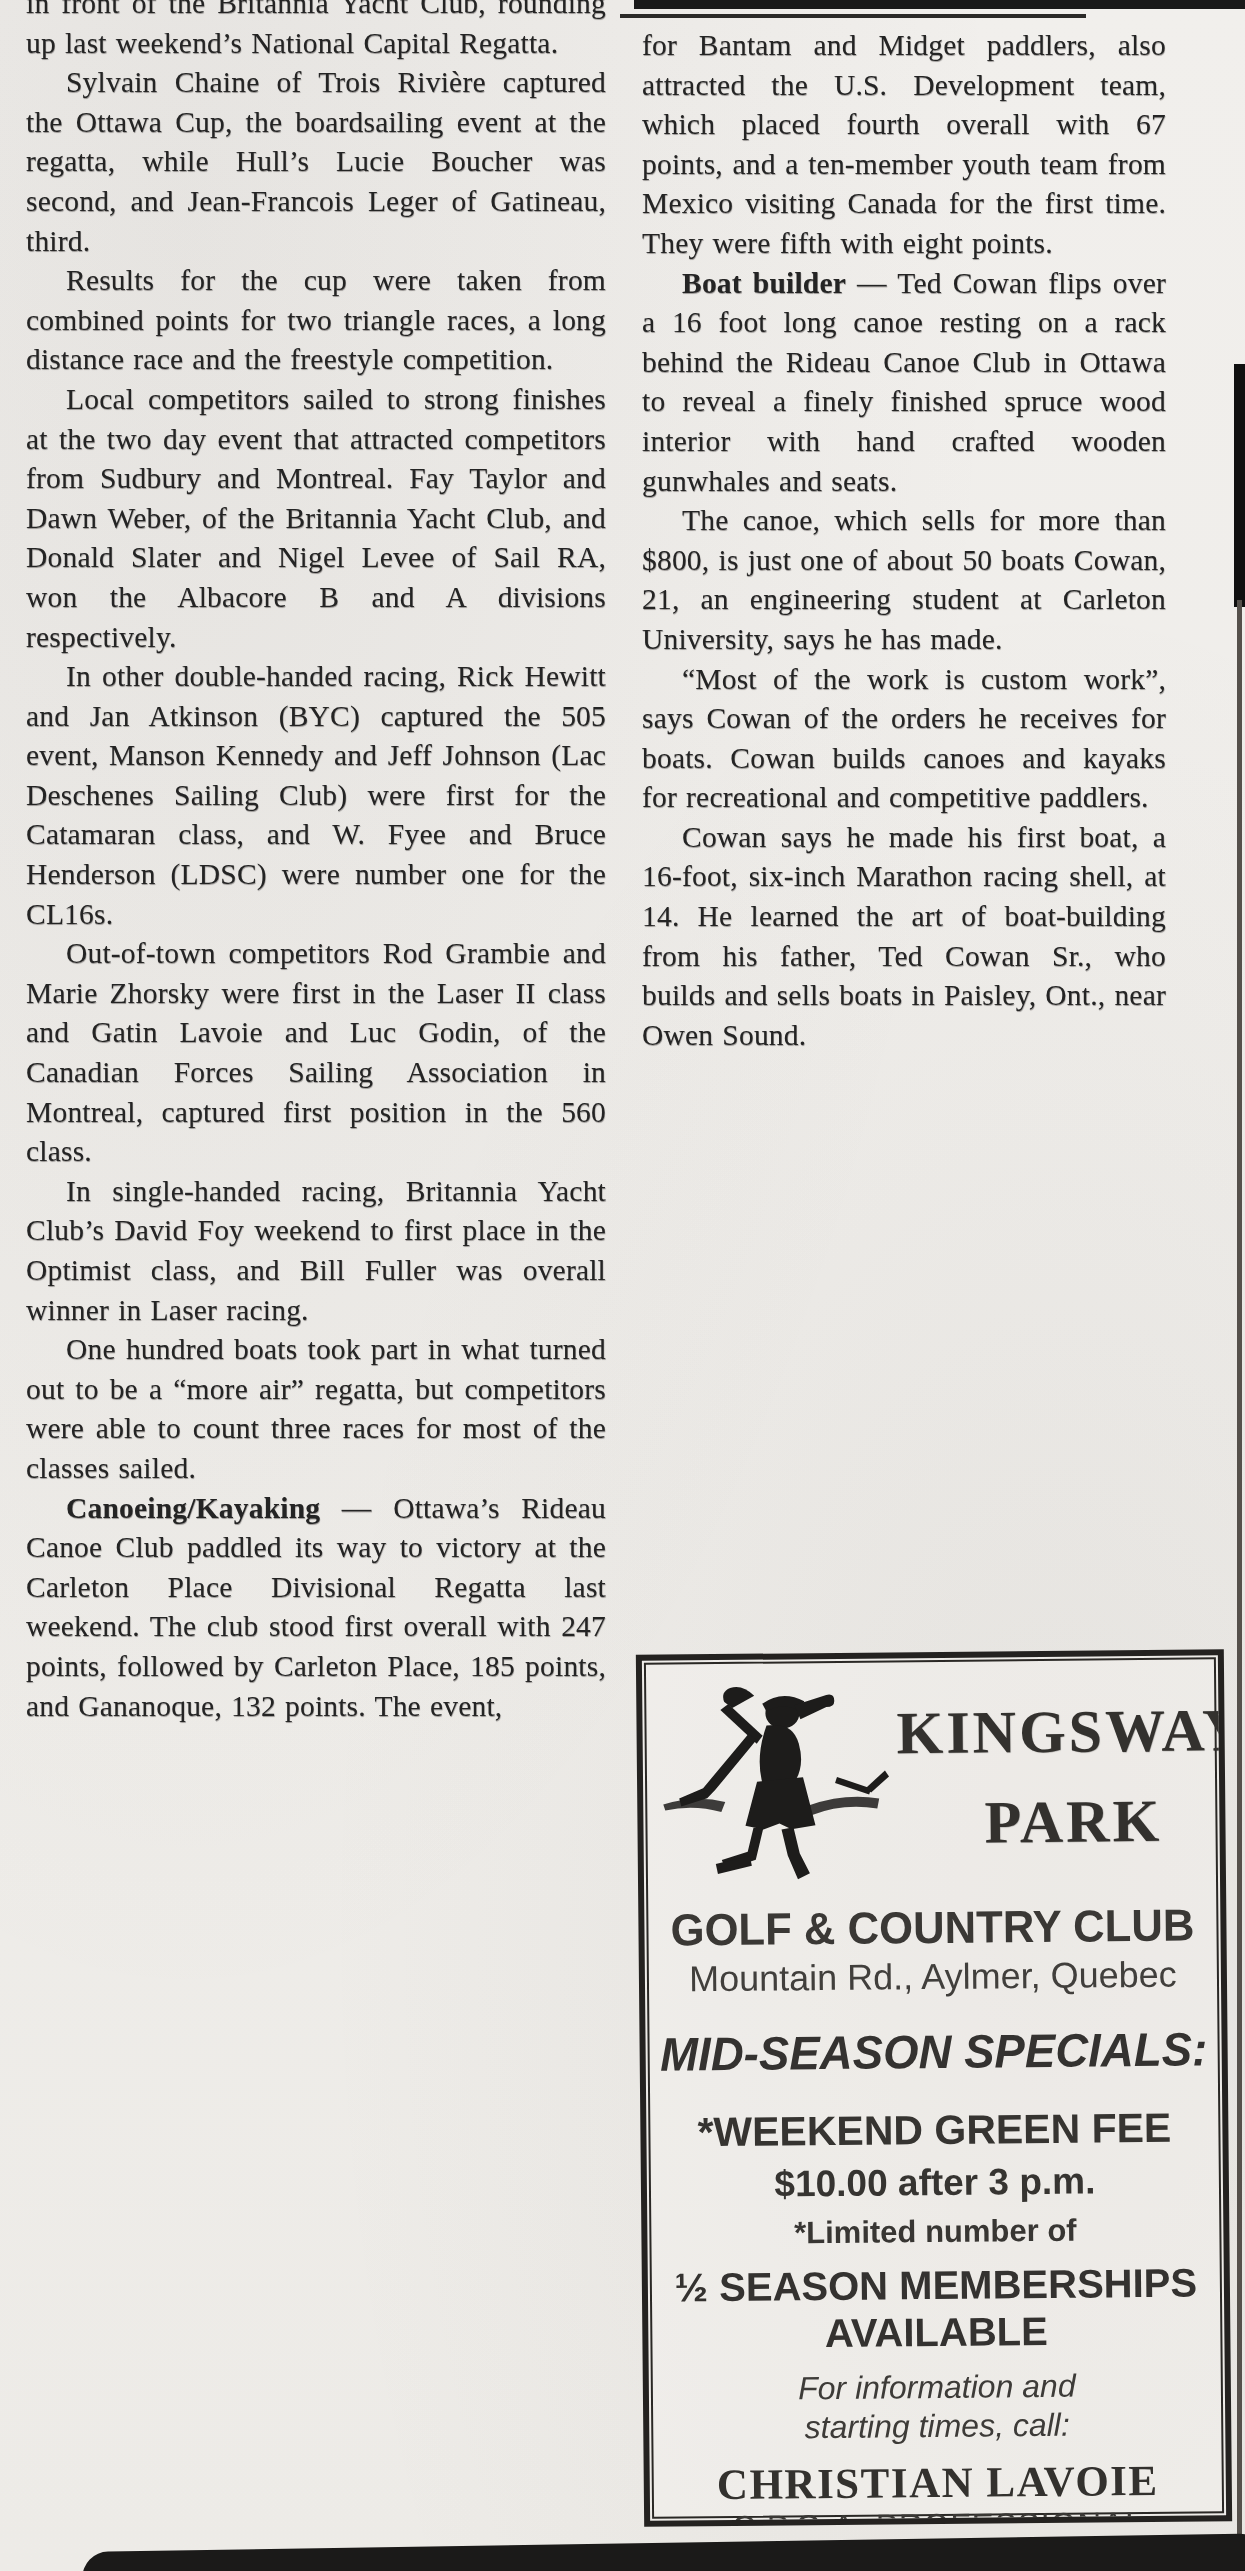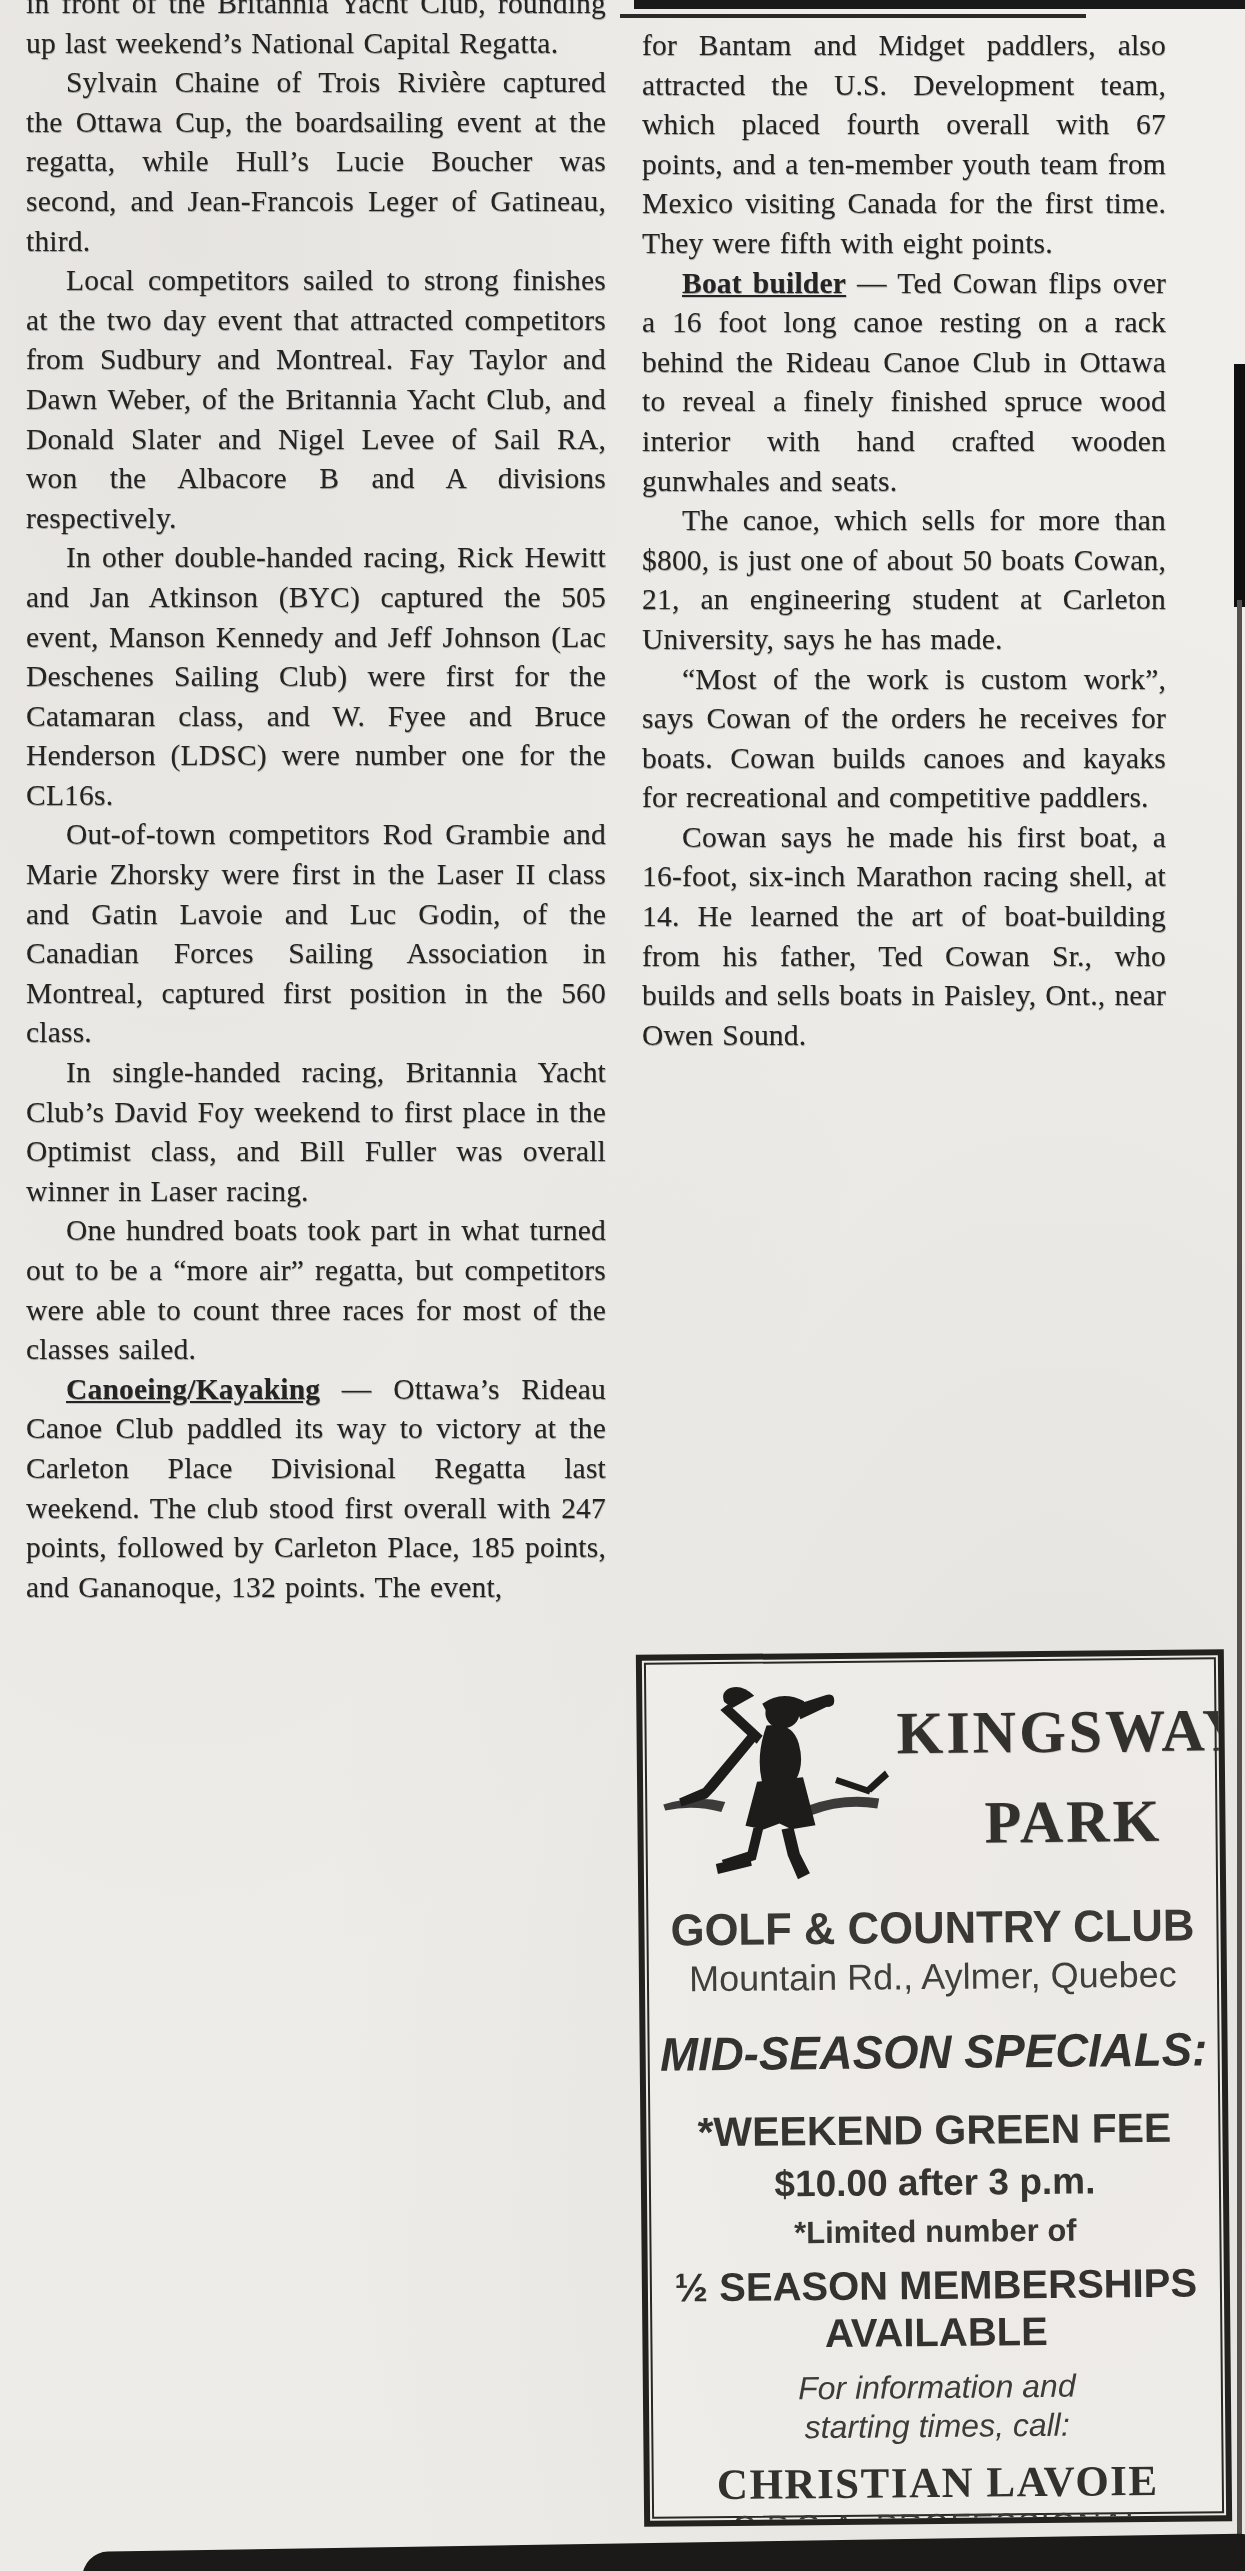--- a/index.html
+++ b/index.html
@@ -27,21 +27,21 @@
     font-size: 29.5px;
     line-height: 39.6px;
     text-align: justify;
     text-indent: 40px;
     letter-spacing: 0.2px;
     word-spacing: 1.5px;
     color: #242424;
     text-shadow: 0.5px 0.5px 0.7px rgba(25,22,20,0.38);
   }
   .par.cont { text-indent: 0; }
-  .lead { font-weight: bold; text-decoration: underline; }
+  .lead { font-weight: bold; }
 
   
   .top-rule-thick {
     position: absolute; left: 634px; top: 0; width: 611px; height: 9px;
     background: #191919;
   }
   .top-rule-thin {
     position: absolute; left: 620px; top: 14px; width: 466px; height: 4px;
     background: #2b2a28;
   }
@@ -120,20 +120,21 @@
 
 <div class="top-rule-thick"></div>
 <div class="top-rule-thin"></div>
 <div class="edge-bar"></div>
 <div class="edge-line"></div>
 <div class="bottom-bar"></div>
 
 <div class="col col-left">
   <p class="par cont"><span class="lead"></span><span>in front of the Britannia Yacht Club, rounding up last weekend’s National Capital Regatta.</span></p>
   <p class="par"><span class="lead"></span><span>Sylvain Chaine of Trois Rivière captured the Ottawa Cup, the boardsailing event at the regatta, while Hull’s Lucie Boucher was second, and Jean-Francois Leger of Gatineau, third.</span></p>
+  <p class="par"><span class="lead"></span><span>Results for the cup were taken from combined points for two triangle races, a long distance race and the freestyle competition.</span></p>
   <p class="par"><span class="lead"></span><span>Local competitors sailed to strong finishes at the two day event that attracted competitors from Sudbury and Montreal. Fay Taylor and Dawn Weber, of the Britannia Yacht Club, and Donald Slater and Nigel Levee of Sail RA, won the Albacore B and A divisions respectively.</span></p>
   <p class="par"><span class="lead"></span><span>In other double-handed racing, Rick Hewitt and Jan Atkinson (BYC) captured the 505 event, Manson Kennedy and Jeff Johnson (Lac Deschenes Sailing Club) were first for the Catamaran class, and W. Fyee and Bruce Henderson (LDSC) were number one for the CL16s.</span></p>
   <p class="par"><span class="lead"></span><span>Out-of-town competitors Rod Grambie and Marie Zhorsky were first in the Laser II class and Gatin Lavoie and Luc Godin, of the Canadian Forces Sailing Association in Montreal, captured first position in the 560 class.</span></p>
   <p class="par"><span class="lead"></span><span>In single-handed racing, Britannia Yacht Club’s David Foy weekend to first place in the Optimist class, and Bill Fuller was overall winner in Laser racing.</span></p>
   <p class="par"><span class="lead"></span><span>One hundred boats took part in what turned out to be a “more air” regatta, but competitors were able to count three races for most of the classes sailed.</span></p>
   <p class="par"><span class="lead">Canoeing/Kayaking</span><span> — Ottawa’s Rideau Canoe Club paddled its way to victory at the Carleton Place Divisional Regatta last weekend. The club stood first overall with 247 points, followed by Carleton Place, 185 points, and Gananoque, 132 points. The event,</span></p>
 </div>
 
 <div class="col col-right">
   <p class="par cont"><span class="lead"></span><span>for Bantam and Midget paddlers, also attracted the U.S. Development team, which placed fourth overall with 67 points, and a ten-member youth team from Mexico visiting Canada for the first time. They were fifth with eight points.</span></p>

